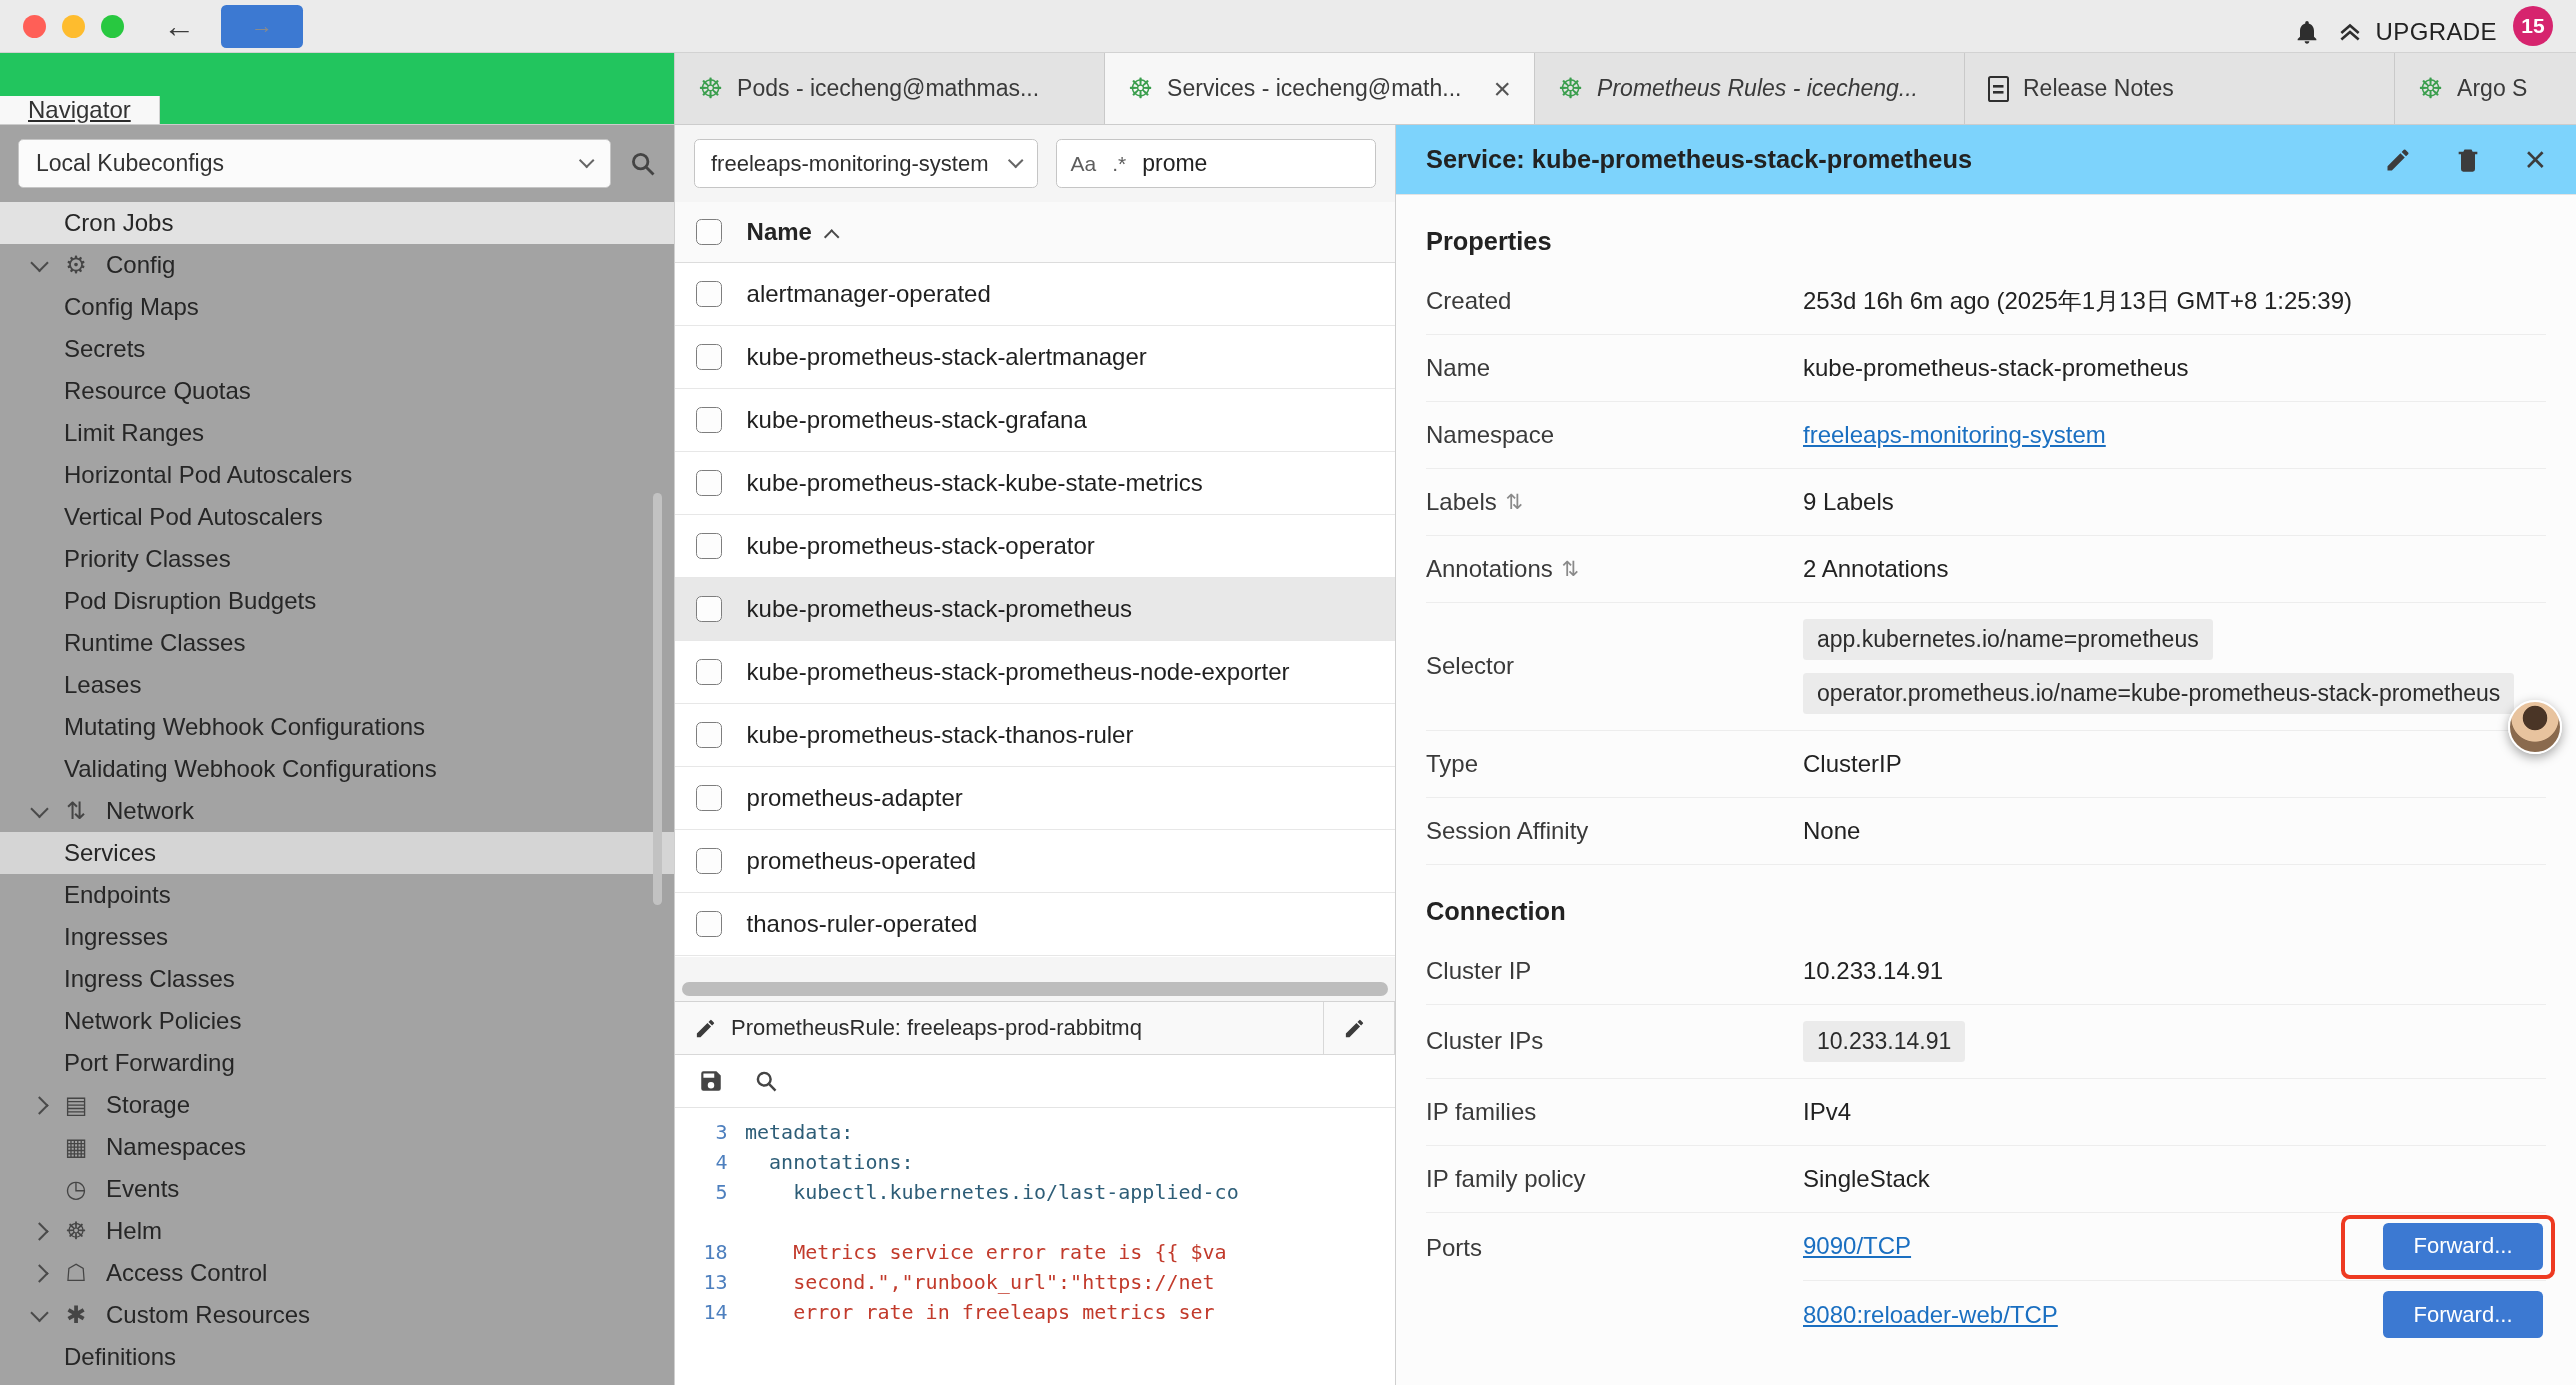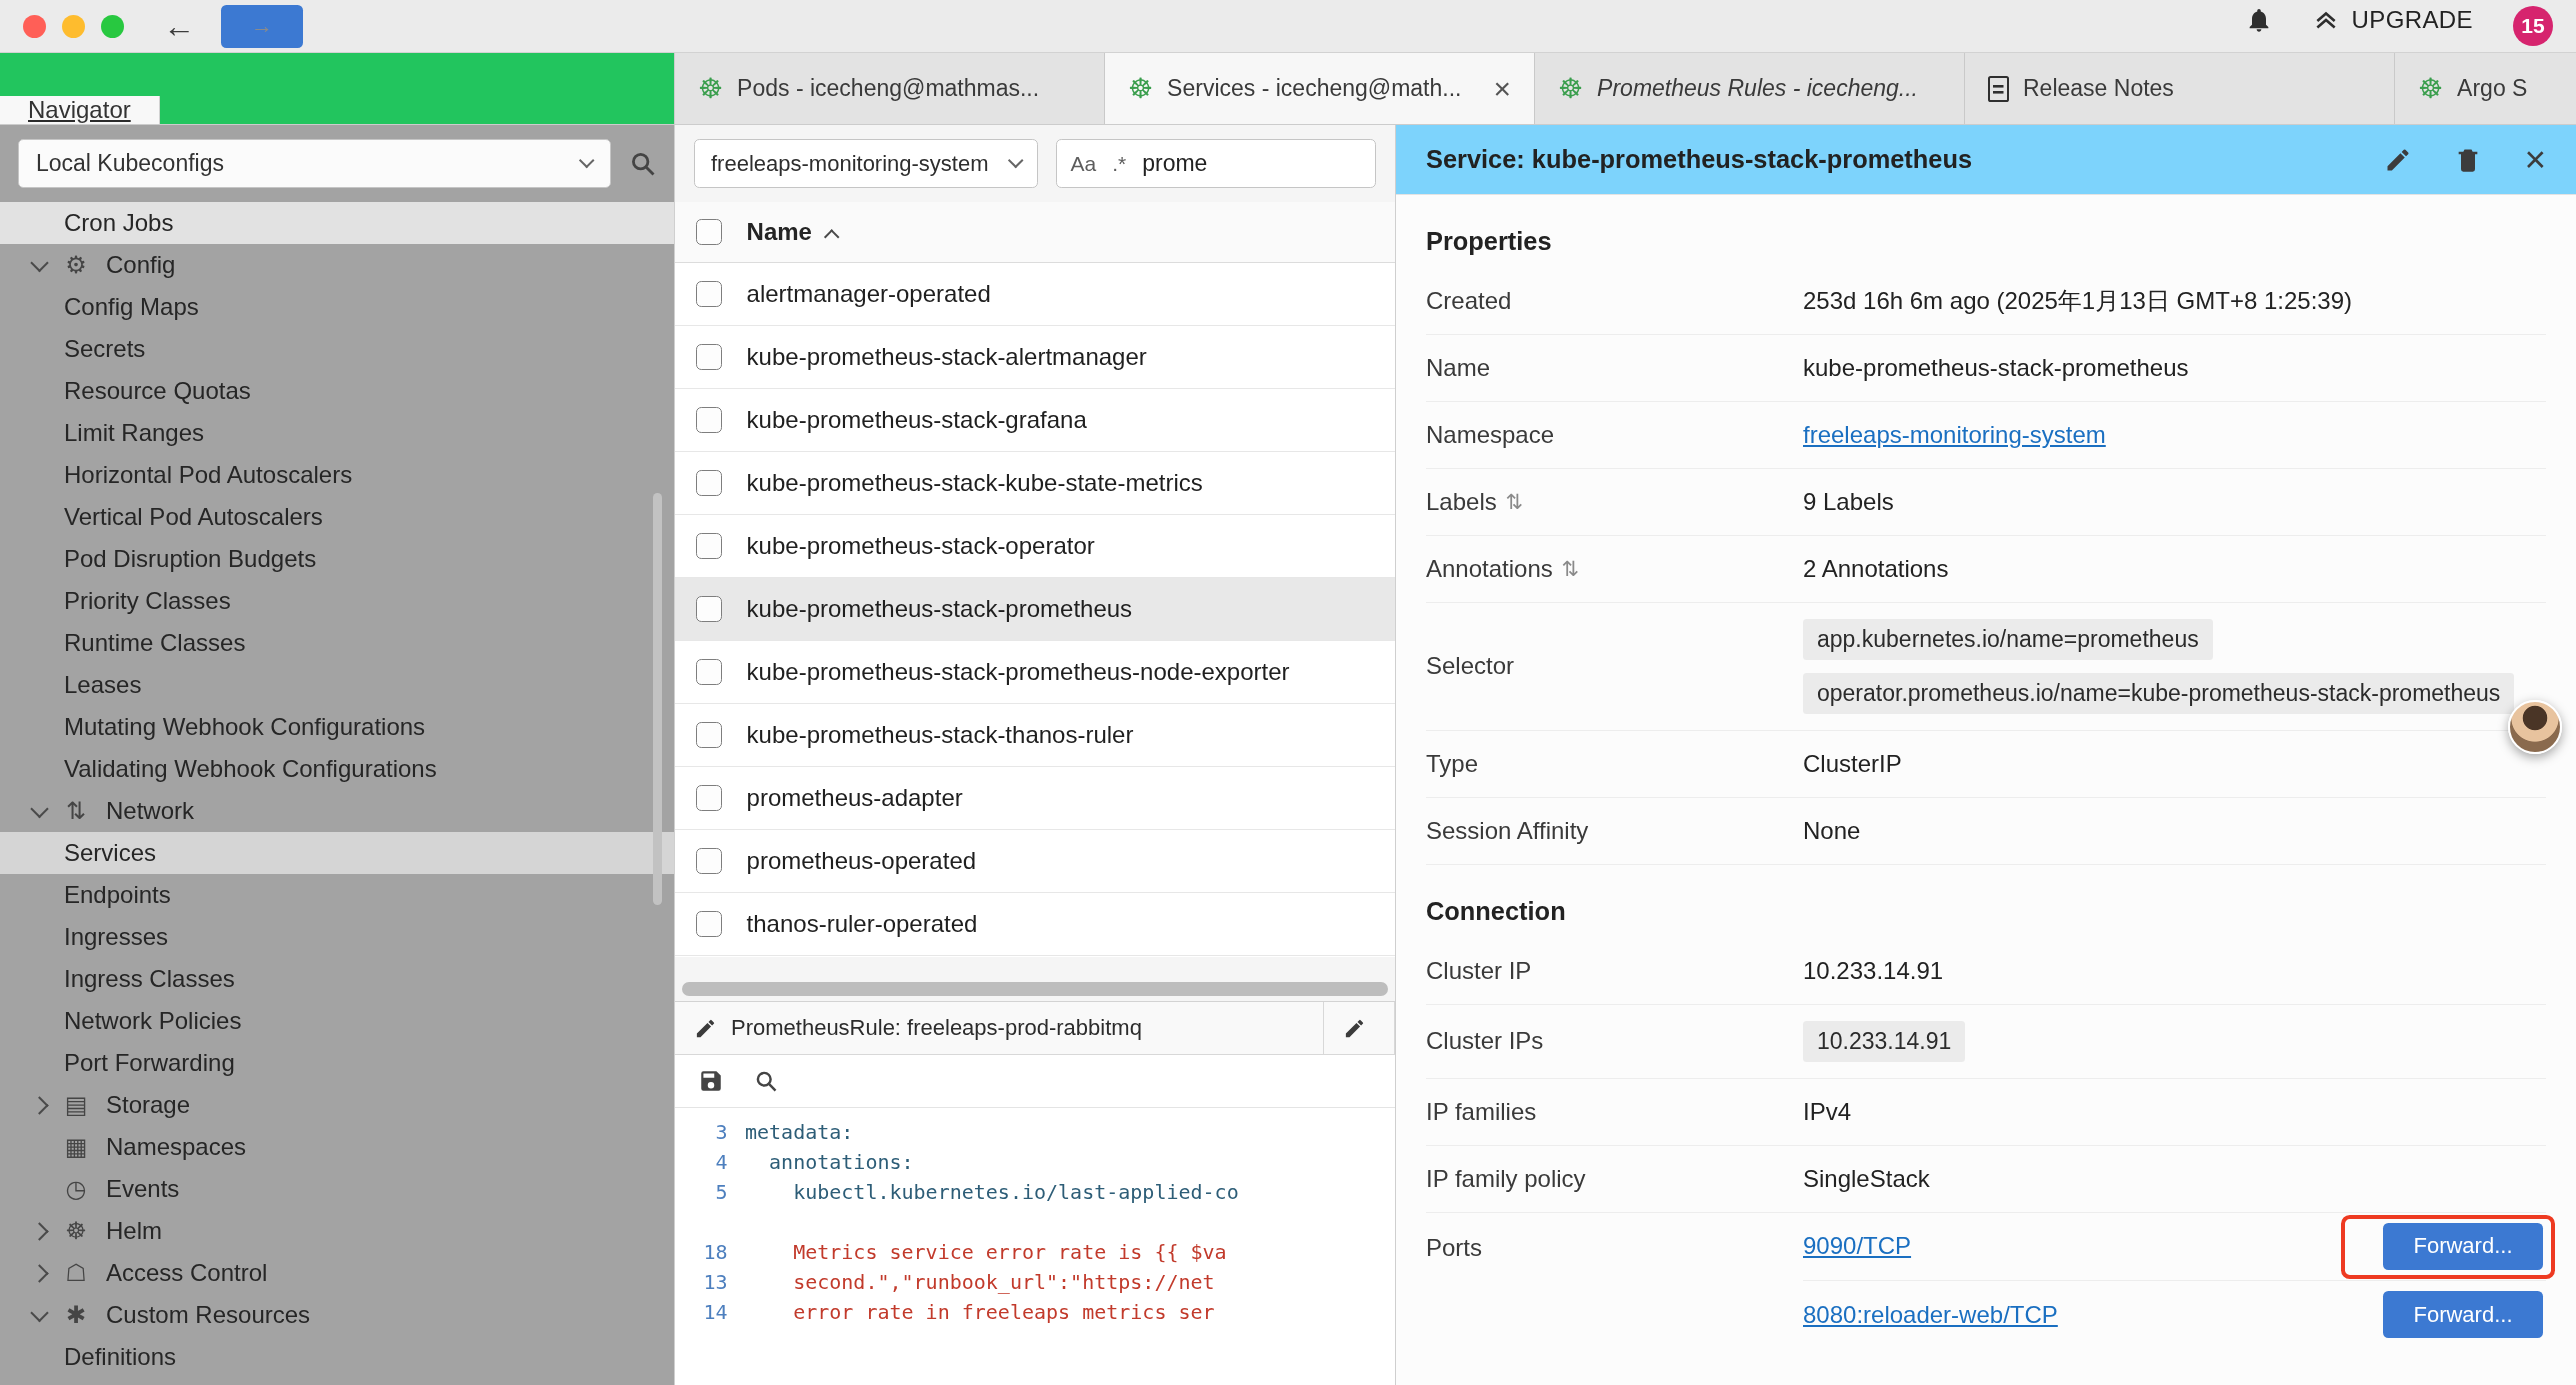--- a/index.html
+++ b/index.html
@@ -7,21 +7,21 @@
   body { font-family:"Liberation Sans",sans-serif; background:#f2f2f2; color:#2b2b2b; }
   .app { width:100%; height:100%; display:flex; flex-direction:column; }
 
   
   .titlebar { height:53px; flex:none; background:#ebebeb; border-bottom:0.9px solid #d2d2d2; display:flex; align-items:center; padding:0 23px; }
   .traffic { display:flex; align-items:center; gap:16px; }
   .tl { width:23px; height:23px; border-radius:50%; display:inline-block; }
   .tl.red{background:#ff5f57}.tl.yellow{background:#febc2e}.tl.green{background:#28c840}
   .navarrow { font-size:32px; margin-left:39px; color:#3c3c3c; line-height:1; }
   .navarrow.fwd { color:#8b8b8b; margin-left:26px; }
-  .tb-right { margin-left:auto; display:flex; align-items:flex-start; gap:40px; }
+  .tb-right { margin-left:auto; display:flex; align-items:flex-end; gap:16px; }
   .upgrade { display:flex; align-items:center; gap:12.3px; font-size:24px; color:#222; letter-spacing:0.4px; }
   .badge15 { width:40px; height:40px; border-radius:50%; background:var(--notification-badge,#d6246e); color:#fff; font-size:21px; display:flex; align-items:center; justify-content:center; font-weight:700; }
 
   
   .tabbar { height:72px; flex:none; display:flex; background:#e3e3e3; border-bottom:0.9px solid #cccccc; overflow:hidden; }
   .nav-head { width:675px; flex:none; background:#22c55e; border-right:0.9px solid #cccccc; display:flex; align-items:flex-end;text-decoration:underline; }
   .nav-tab { background:#f8f8f8; display:flex; align-items:center; padding:0 28px; font-size:24px; color:#333; border-right:0.9px solid #d2d2d2; }
   .tabs { display:flex; flex:1; overflow:hidden; }
   .tab { width:430px; flex:none; display:flex; align-items:center; gap:14px; padding:0 23px; border-right:0.9px solid #c9c9c9; font-size:23px; color:#3a3a3a; background:#e3e3e3; }
   .tab.active { background:#f7f7f7; }
@@ -209,24 +209,24 @@
           <div class="tree-item child">
             <span class="tree-label">Limit Ranges</span>
           </div>
           <div class="tree-item child">
             <span class="tree-label">Horizontal Pod Autoscalers</span>
           </div>
           <div class="tree-item child">
             <span class="tree-label">Vertical Pod Autoscalers</span>
           </div>
           <div class="tree-item child">
+            <span class="tree-label">Priority Classes</span>
+          </div>
+          <div class="tree-item child">
             <span class="tree-label">Pod Disruption Budgets</span>
-          </div>
-          <div class="tree-item child">
-            <span class="tree-label">Priority Classes</span>
           </div>
           <div class="tree-item child">
             <span class="tree-label">Runtime Classes</span>
           </div>
           <div class="tree-item child">
             <span class="tree-label">Leases</span>
           </div>
           <div class="tree-item child">
             <span class="tree-label">Mutating Webhook Configurations</span>
           </div>

